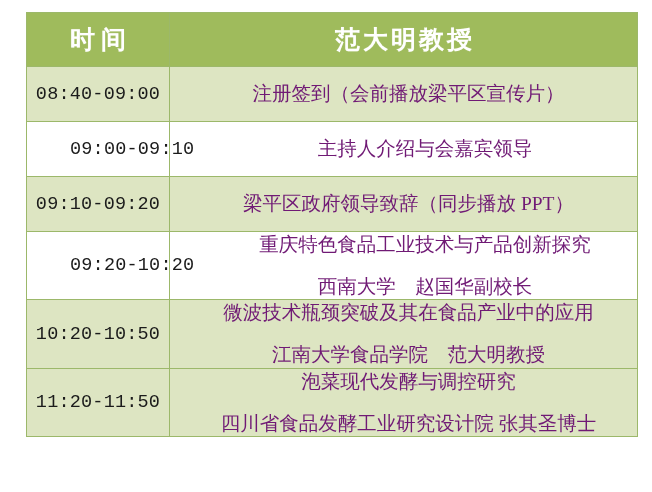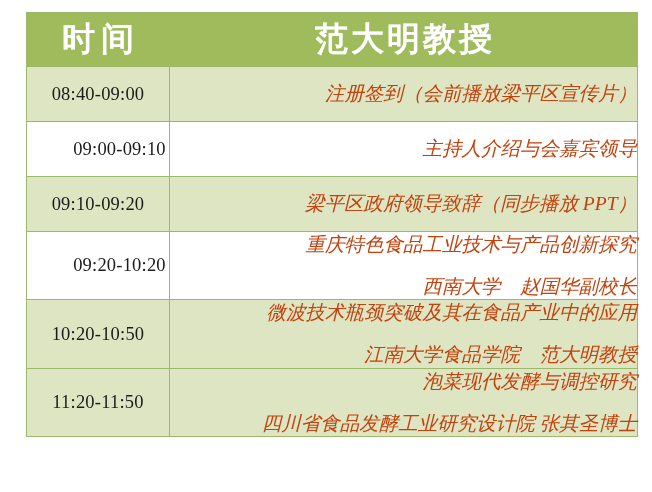--- a/index.html
+++ b/index.html
@@ -38,49 +38,48 @@
     border: 1px solid #9cb86a;
     padding: 0;
     vertical-align: middle;
   }
 
   thead th {
     background: #9fbb5c;
     border-color: #9fbb5c;
     color: #ffffff;
     font-weight: bold;
-    font-size: 33px;
+    font-size: 25px;
     letter-spacing: 2px;
     height: 53px;
     text-align: center;
     text-shadow: 0 0 1px rgba(255,255,255,0.35);
   }
 
   thead th.head-time { letter-spacing: 6px; padding-left: 6px; }
   thead th.head-content { letter-spacing: 3px; padding-left: 3px; }
 
   tbody tr.row-tinted td { background: #dde5c2; }
   tbody tr.row-plain td { background: #ffffff; padding-left: 43px; }
 
   td.cell-time {
     text-align: center;
-    font-family: Liberation Serif, serif;
+    font-family: Liberation Mono, monospace;
     font-size: 18.5px;
     color: #1b1b1b;
     letter-spacing: 0.2px;
     white-space: nowrap;
   }
 
   td.cell-content {
-    text-align: right;
+    text-align: center;
     padding-left: 10px;
     font-size: 19.5px;
-    color: #c2410c;
+    color: #701a75;
     line-height: 1.32;
-    font-style: italic;
   }
 
   tr.row-single td.cell-time,
   tr.row-single td.cell-content { height: 54px; }
 
   tr.row-double td.cell-time,
   tr.row-double td.cell-content { height: 65px; }
 
   .line { display: block; white-space: pre; }
   .line + .line { margin-top: 16px; }

